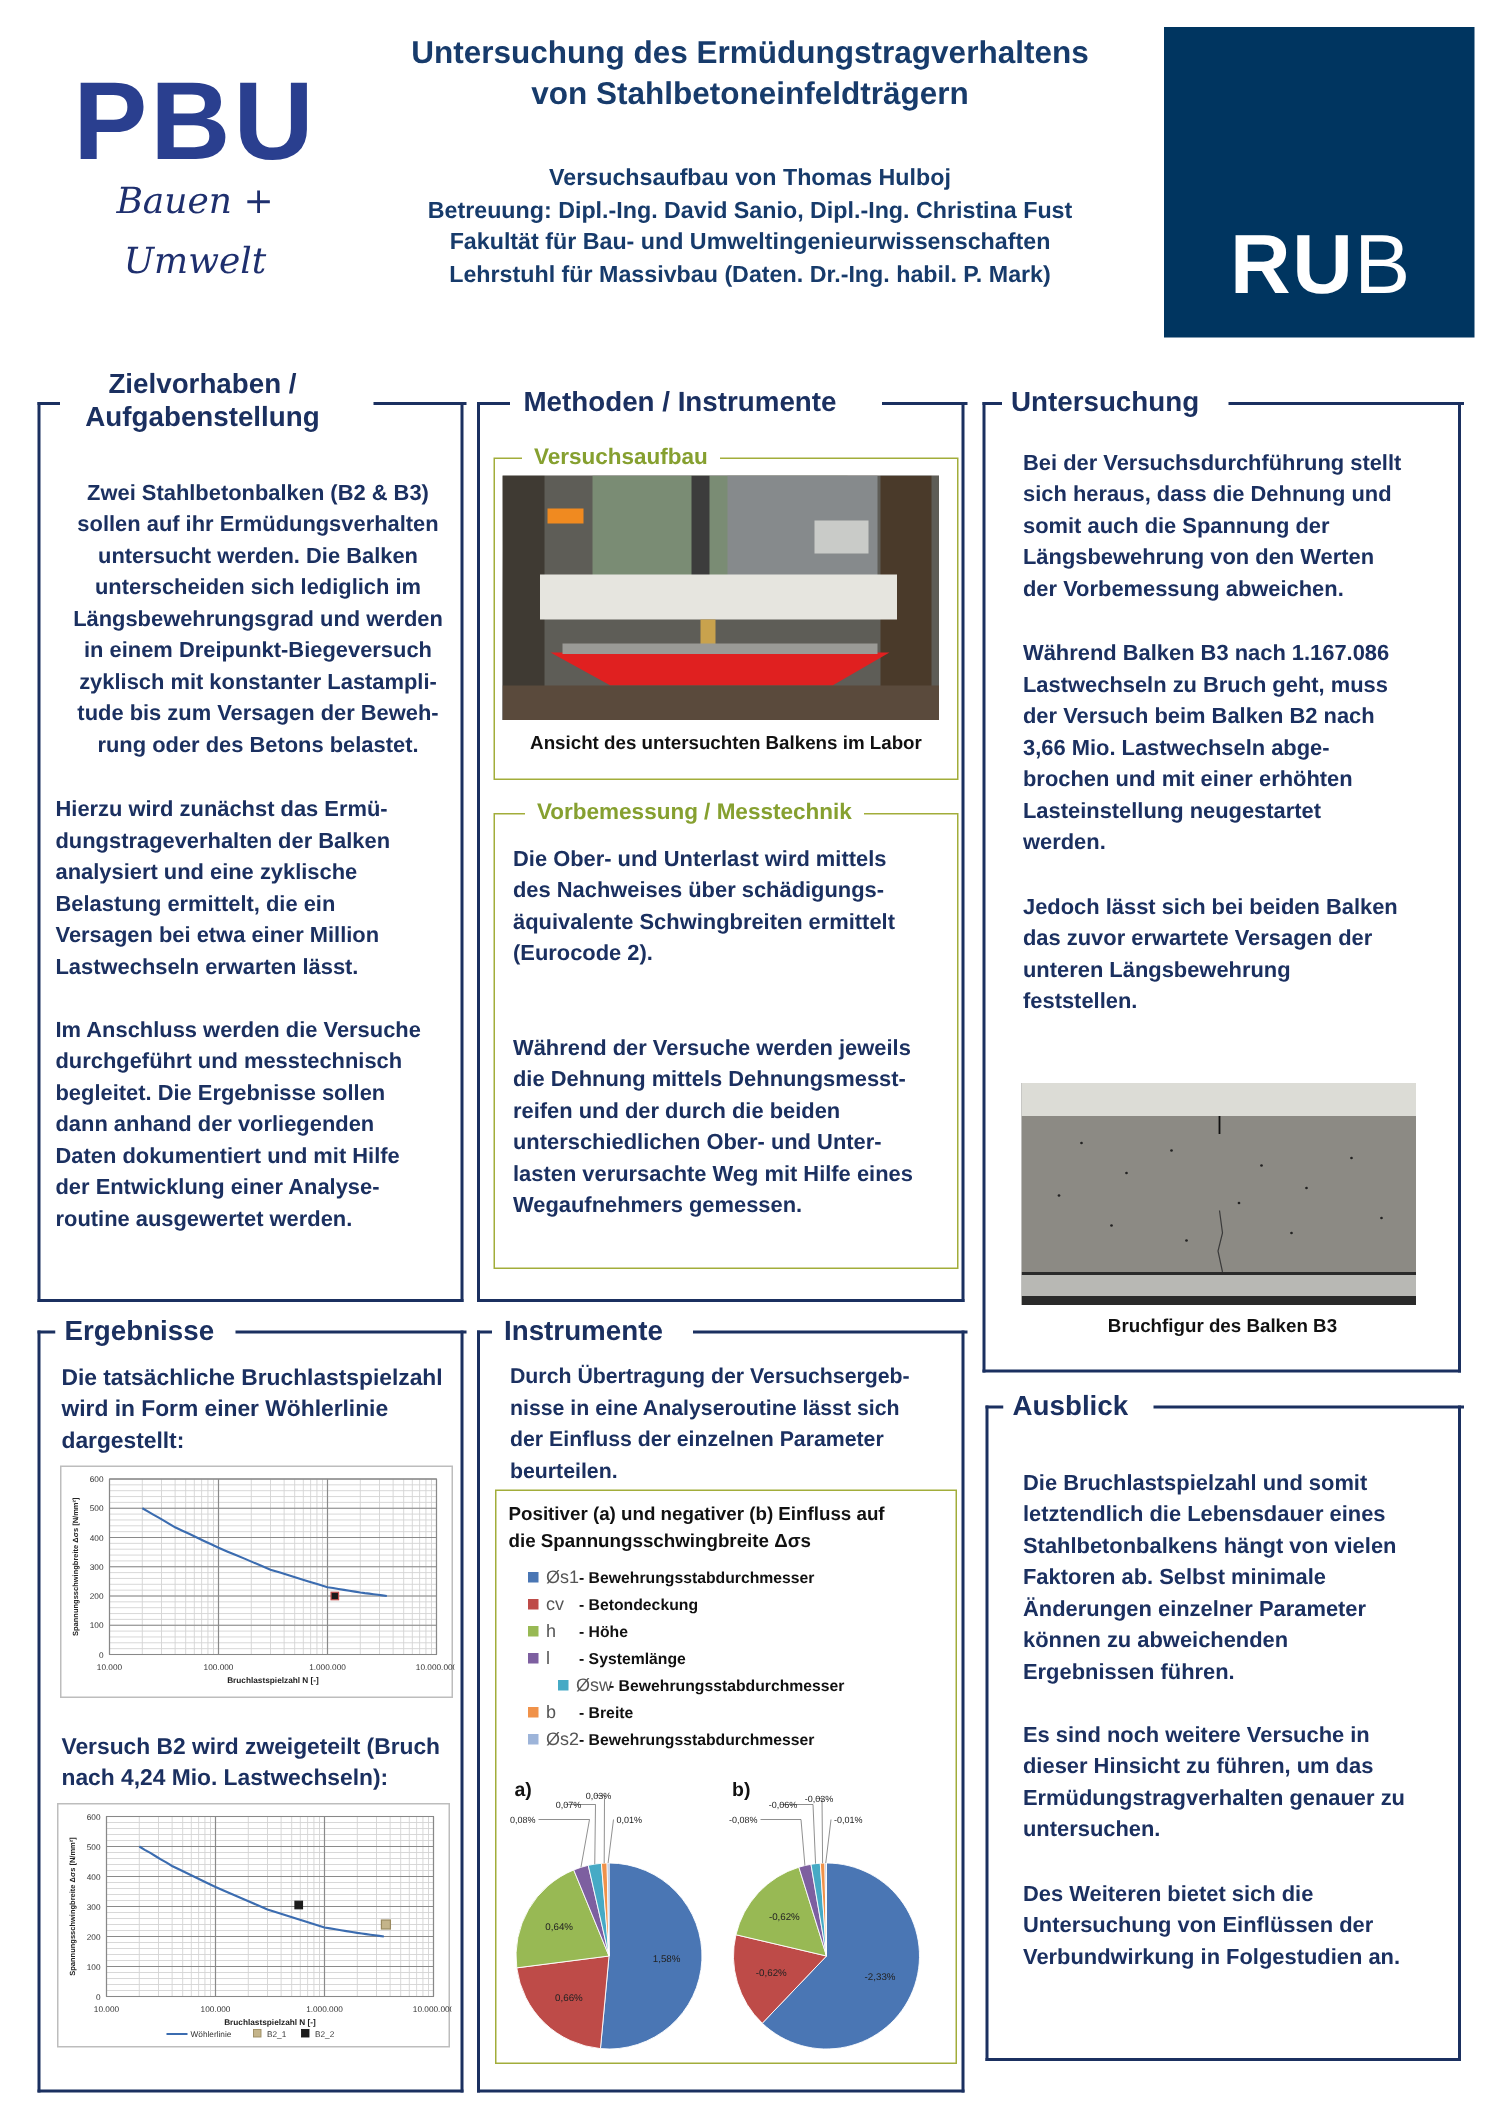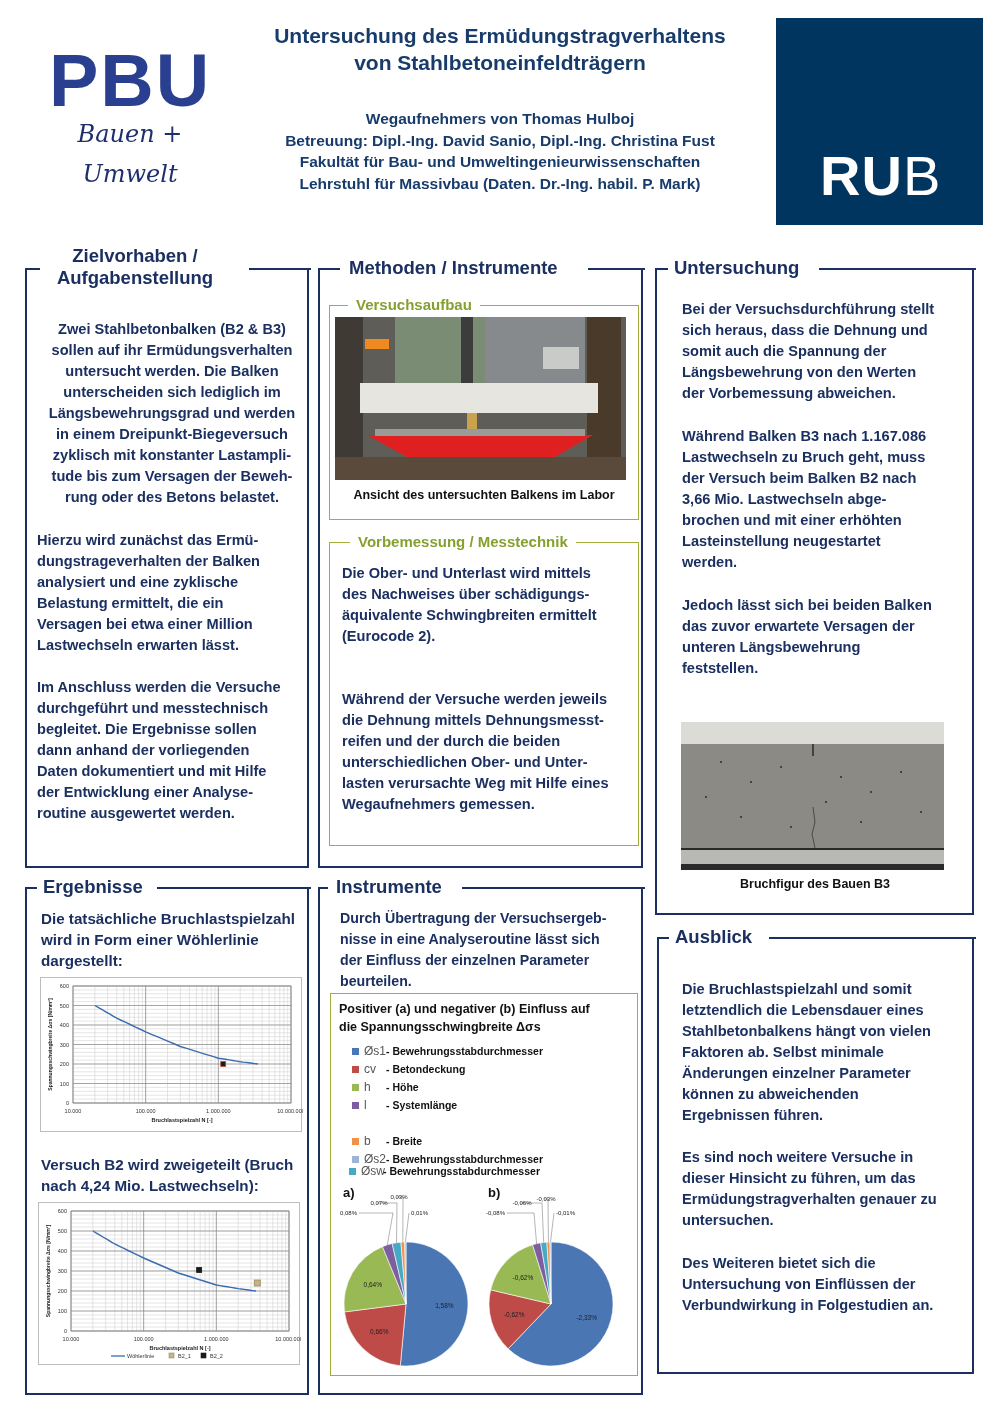--- a/index.html
+++ b/index.html
@@ -50,21 +50,21 @@
   <span class="pbu-big">PBU</span>
   <span class="pbu-script">Bauen + Umwelt</span>
 </div>
 
 <div class="abs title">
   <div>Untersuchung des Ermüdungstragverhaltens</div>
   <div>von Stahlbetoneinfeldträgern</div>
 </div>
 
 <div class="abs subtitle">
-  <div>Wegaufnehmers von Thomas Hulboj</div>
+  <div>Versuchsaufbau von Thomas Hulboj</div>
   <div>Betreuung: Dipl.-Ing. David Sanio, Dipl.-Ing. Christina Fust</div>
   <div>Fakultät für Bau- und Umweltingenieurwissenschaften</div>
   <div>Lehrstuhl für Massivbau (Daten. Dr.-Ing. habil. P. Mark)</div>
 </div>
 
 <div class="abs rub-logo">
   <div class="rub-text"><b>RU</b><span class="thin">B</span></div>
 </div>
 
 <div class="abs frame" style="left:25px; top:268px; width:284px; height:600px;">
@@ -175,21 +175,21 @@
         <circle cx="220" cy="50" r="0.9"></circle>
       <circle cx="60" cy="95" r="0.9"></circle>
         <circle cx="110" cy="105" r="0.9"></circle>
         <circle cx="180" cy="100" r="0.9"></circle>
       <circle cx="240" cy="90" r="0.9"></circle>
         <circle cx="25" cy="75" r="0.9"></circle>
         <circle cx="145" cy="80" r="0.9"></circle>
     </g>
   </svg>
 </div>
-<div class="caption" style="left:660px; top:877px; width:310px;">Bruchfigur des Bauen B3</div>
+<div class="caption" style="left:660px; top:877px; width:310px;">Bruchfigur des Balken B3</div>
 
 <div class="abs frame" style="left:25px; top:887px; width:284px; height:508px;">
   <div class="frame-top" style="left:-2px; width:12px;"></div>
   <div class="frame-top" style="left:130px; width:154px;"></div>
 </div>
 <div class="sec-title" style="left:37px; top:876px;">Ergebnisse</div>
 <div class="body-text" style="left:41px; top:908px; width:270px; font-size:15.2px;">Die tatsächliche Bruchlastspielzahl
 wird in Form einer Wöhlerlinie
 dargestellt:</div>
 
@@ -388,21 +388,21 @@
 beurteilen.</div>
 
 <div class="abs green-frame" style="left:330px; top:993px; width:308px; height:383px;"></div>
 <div class="body-text" style="left:339px; top:1000px; width:295px; font-size:12.5px; line-height:18px; color:#111;">Positiver (a) und negativer (b) Einfluss auf
 die Spannungsschwingbreite Δσs</div>
 <div id="pie-legend">
     <div class="legend-row" style="left: 352px; top: 1042px;"><span class="sw" style="background: rgb(74, 118, 180);"></span><span class="sym">Øs1</span><span>- Bewehrungsstabdurchmesser</span></div>
     <div class="legend-row" style="left: 352px; top: 1060px;"><span class="sw" style="background: rgb(190, 75, 72);"></span><span class="sym">cv</span><span>- Betondeckung</span></div>
     <div class="legend-row" style="left: 352px; top: 1078px;"><span class="sw" style="background: rgb(152, 185, 84);"></span><span class="sym">h</span><span>- Höhe</span></div>
     <div class="legend-row" style="left: 352px; top: 1096px;"><span class="sw" style="background: rgb(125, 95, 160);"></span><span class="sym">l</span><span>- Systemlänge</span></div>
-    <div class="legend-row" style="left: 349px; top: 1114px; margin-top: 48px;"><span class="sw" style="background: rgb(70, 170, 197);"></span><span class="sym">Øsw</span><span>- Bewehrungsstabdurchmesser</span></div>
+    <div class="legend-row" style="left: 372px; top: 1114px;"><span class="sw" style="background: rgb(70, 170, 197);"></span><span class="sym">Øsw</span><span>- Bewehrungsstabdurchmesser</span></div>
     <div class="legend-row" style="left: 352px; top: 1132px;"><span class="sw" style="background: rgb(240, 146, 74);"></span><span class="sym">b</span><span>- Breite</span></div>
     <div class="legend-row" style="left: 352px; top: 1150px;"><span class="sw" style="background: rgb(157, 180, 217);"></span><span class="sym">Øs2</span><span>- Bewehrungsstabdurchmesser</span></div>
   </div>
 
 <div class="abs" style="left:333px; top:1183px; width:148px; height:190px;">
   <svg id="pieA" width="148" height="190">
       <text x="10" y="14" font-size="13" font-weight="bold" fill="#111">a)</text>
       <path d="M73,121 L73.00,59.00 A62,62 0 1 1 67.30,182.74 Z" fill="#4a76b4" stroke="#fff" stroke-width="0.6"></path>
       <text x="111.4" y="124.8" font-size="6.5" text-anchor="middle" fill="#222">1,58%</text>
       <path d="M73,121 L67.30,182.74 A62,62 0 0 1 11.51,128.91 Z" fill="#be4b48" stroke="#fff" stroke-width="0.6"></path>

